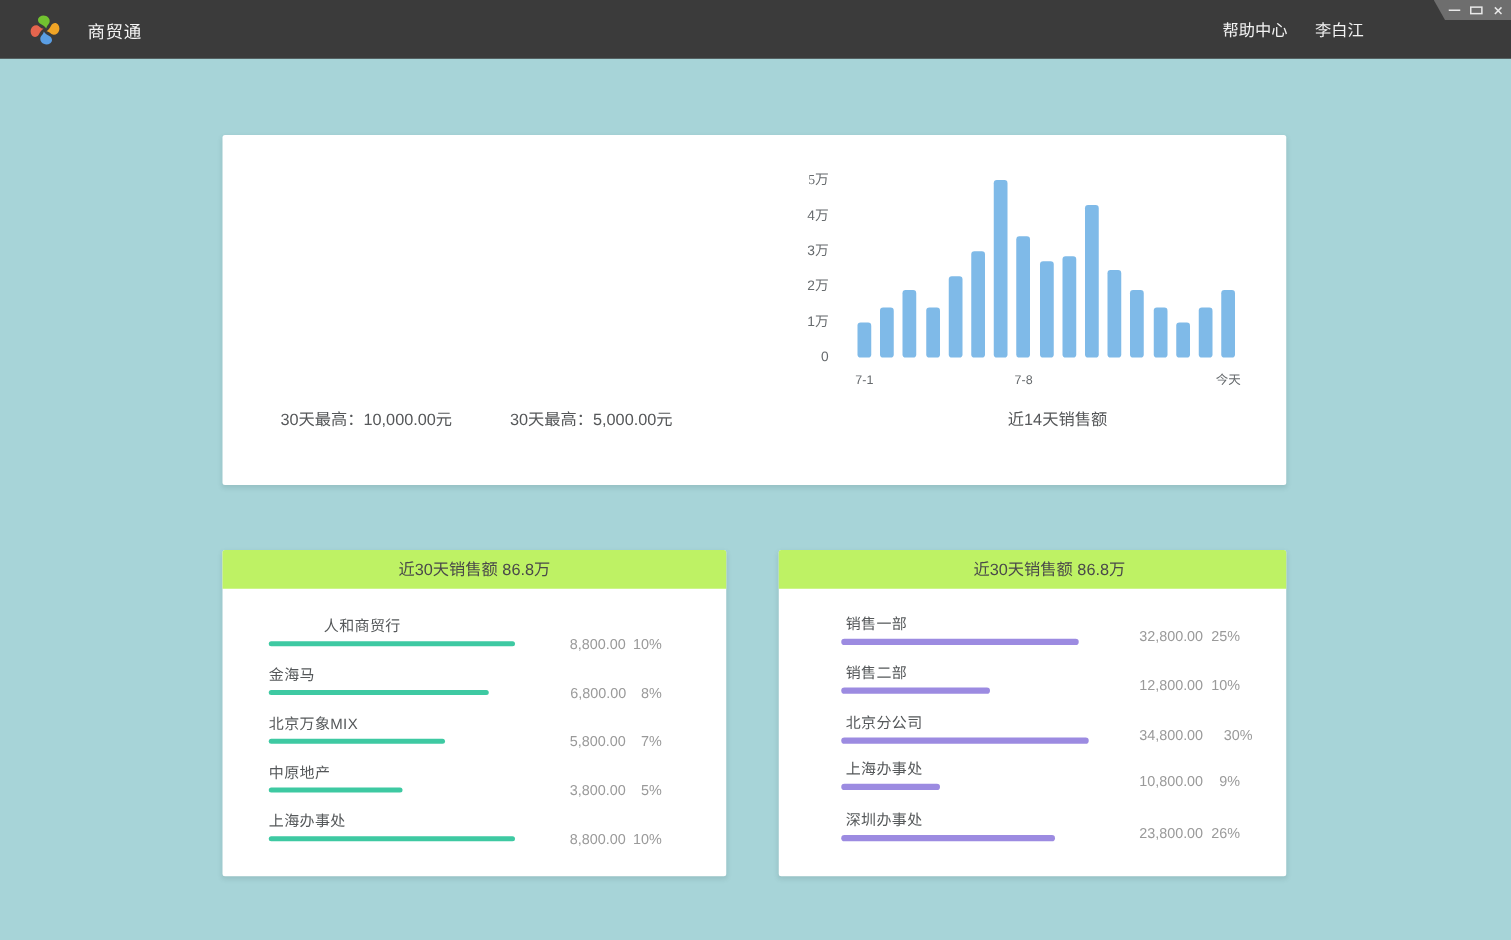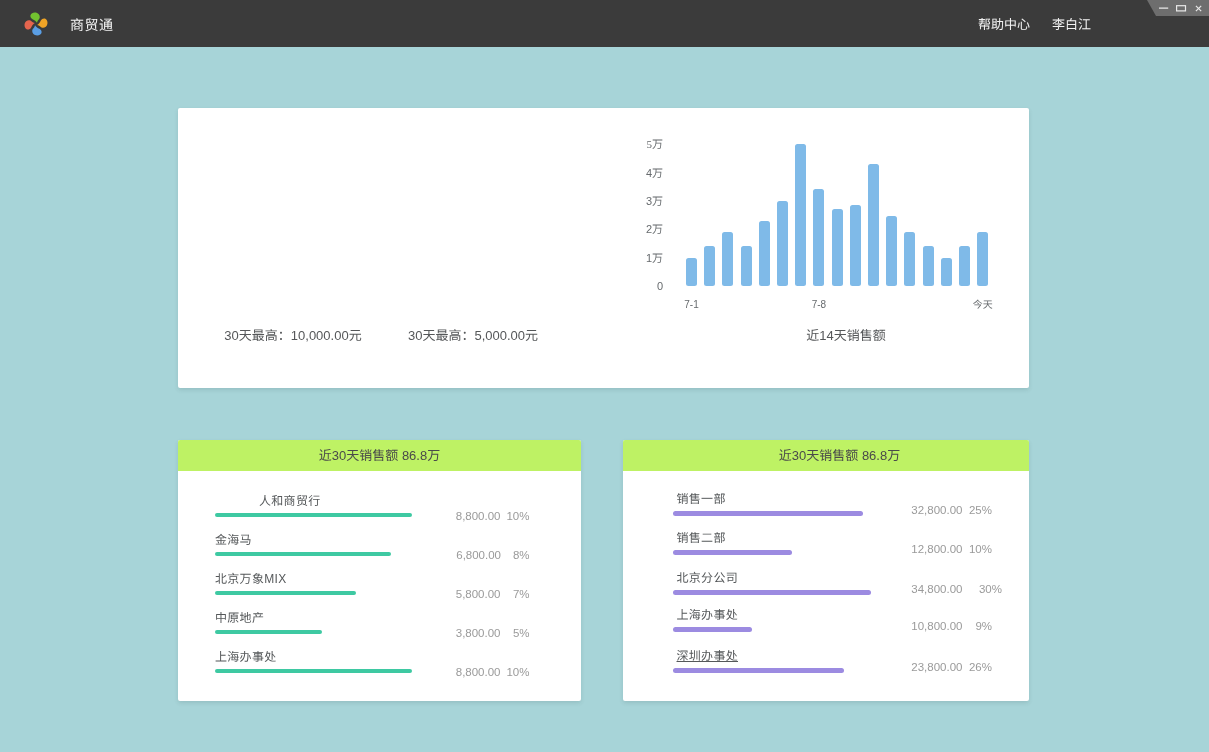--- a/index.html
+++ b/index.html
@@ -161,18 +161,18 @@
       <div class="rank-value" style="left: 239.5px; width: 100px; top: 101.5px;">12,800.00</div>
       <div class="rank-pct" style="left: 339px; width: 30px; top: 101.5px;">10%</div>
       <div class="rank-row-label" style="left: 53.5px; top: 131px;">北京分公司</div>
       <div class="rank-bar" style="left: 49.5px; top: 149.5px; height: 5px; width: 198.5px; background: rgb(156, 139, 225);"></div>
       <div class="rank-value" style="left: 239.5px; width: 100px; top: 141.5px;">34,800.00</div>
       <div class="rank-pct" style="left: 349px; width: 30px; top: 141.5px;">30%</div>
       <div class="rank-row-label" style="left: 53.5px; top: 168px;">上海办事处</div>
       <div class="rank-bar" style="left: 49.5px; top: 186.5px; height: 5px; width: 79.4px; background: rgb(156, 139, 225);"></div>
       <div class="rank-value" style="left: 239.5px; width: 100px; top: 178.5px;">10,800.00</div>
       <div class="rank-pct" style="left: 339px; width: 30px; top: 178.5px;">9%</div>
-      <div class="rank-row-label" style="left: 53.5px; top: 209px; text-decoration: underline;">深圳办事处</div>
+      <div class="rank-row-label" style="left: 53.5px; top: 209px;">深圳办事处</div>
       <div class="rank-bar" style="left: 49.5px; top: 227.5px; height: 5px; width: 171.7px; background: rgb(156, 139, 225);"></div>
       <div class="rank-value" style="left: 239.5px; width: 100px; top: 219.5px;">23,800.00</div>
       <div class="rank-pct" style="left: 339px; width: 30px; top: 219.5px;">26%</div>
     </div>
 </div>
 
 </body></html>

